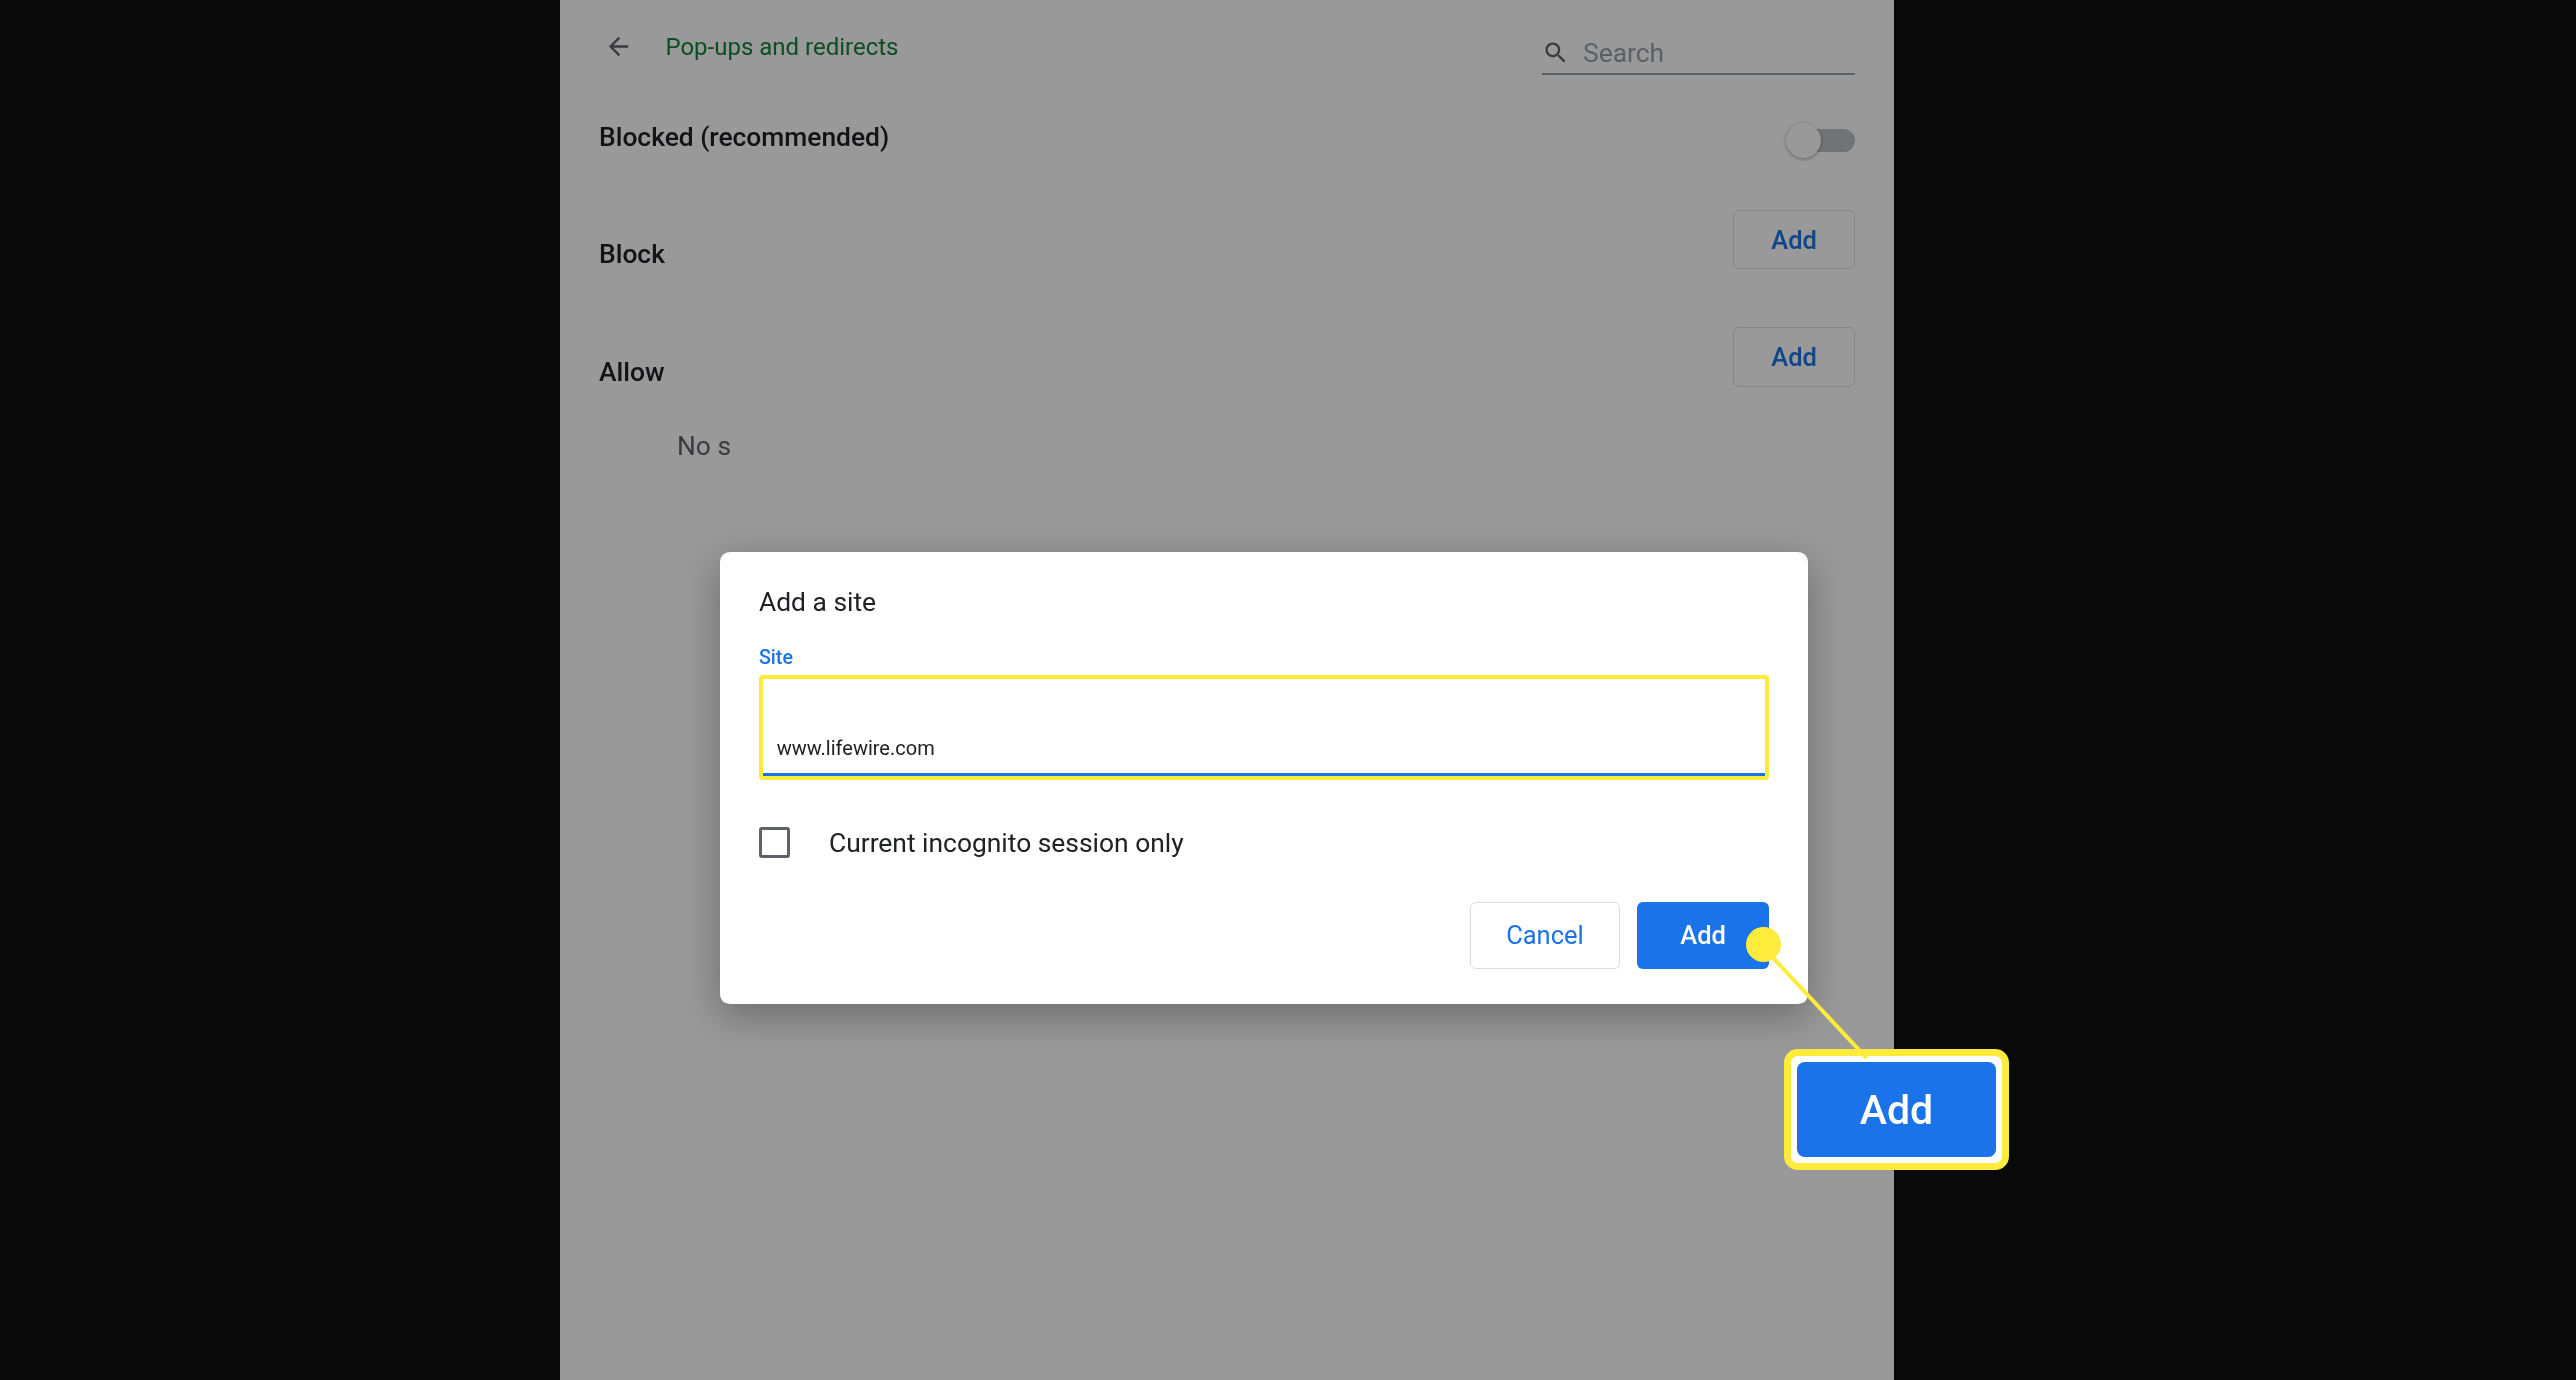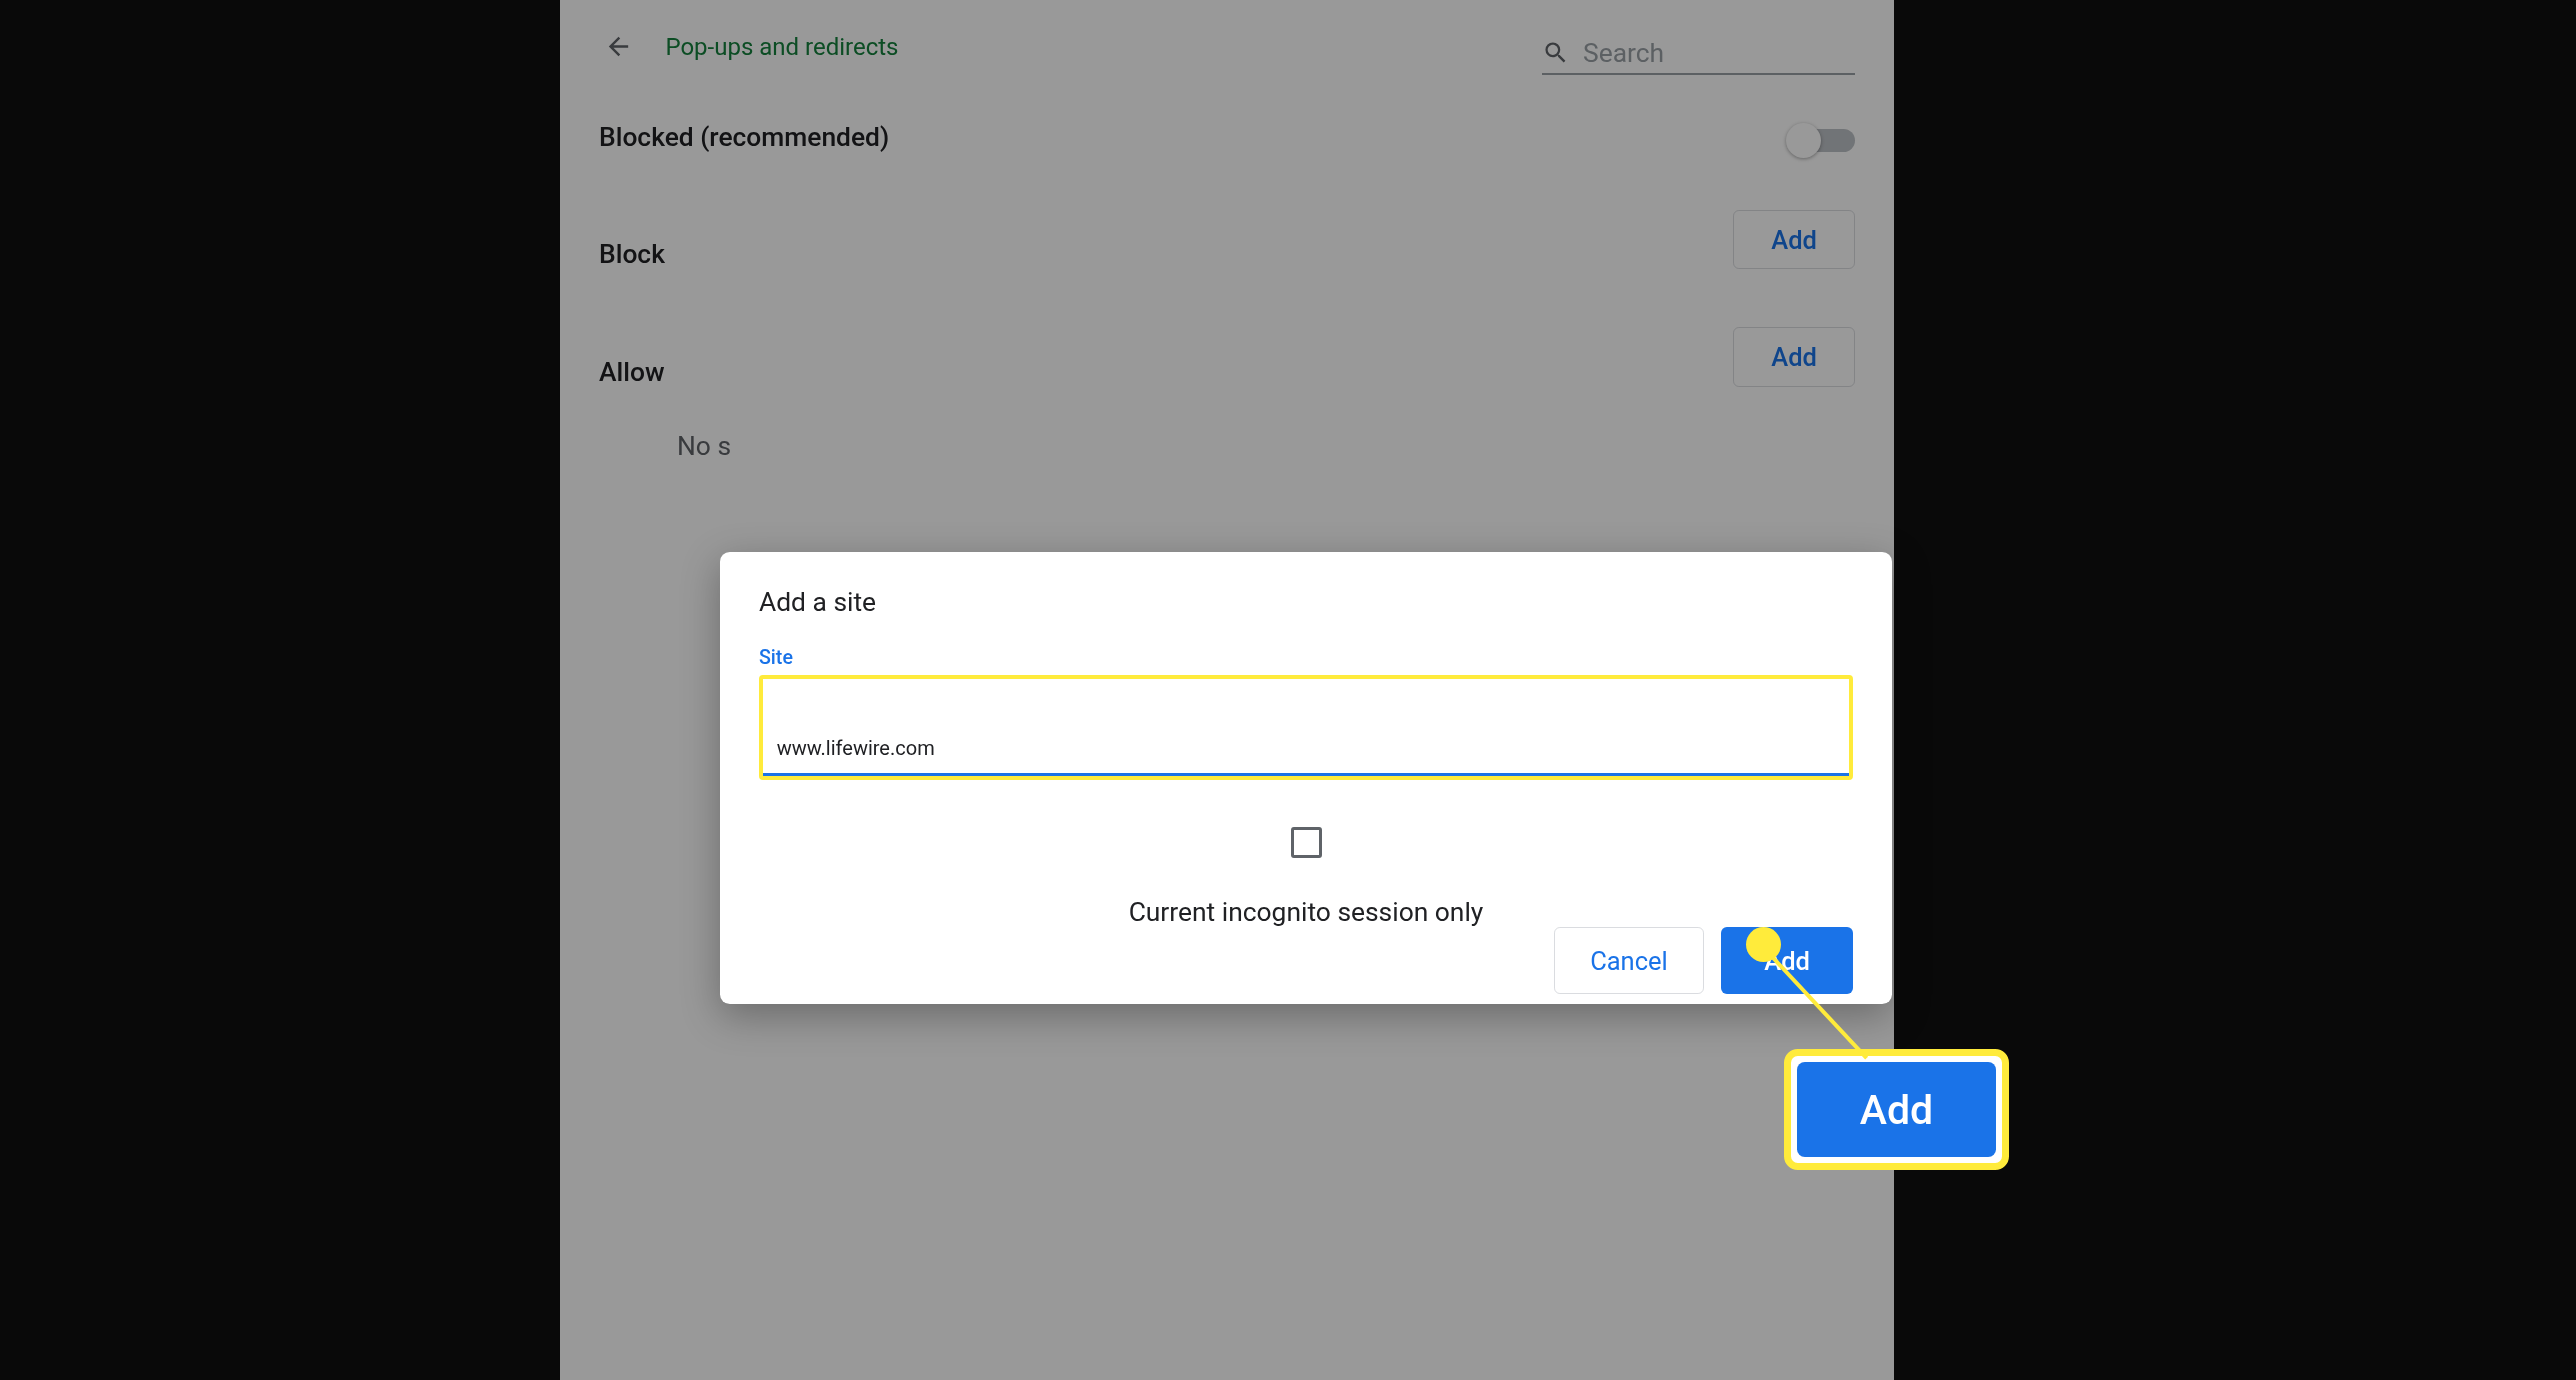--- a/index.html
+++ b/index.html
@@ -128,21 +128,21 @@
       font-size: 26.4px;
       color: #5f6368;
       padding: 15.7px 39px 29px 117px;
     }
     
     
     .dialog {
       position: absolute;
       left: 720px;
       top: 552px;
-      width: 1172px;
+      width: 1088px;
       height: 452px;
       background: #fff;
       border-radius: 9.8px;
       box-shadow: 0 11.7px 39px rgba(0,0,0,0.3);
       z-index: 10;
       padding: 35px 39px;
       display: flex;
       flex-direction: column;
     }
     
@@ -175,21 +175,20 @@
       padding: 17.6px 13.7px 13.7px 13.7px;
       background: #fff;
       margin-top: 39px;
     }
     
     .checkbox-row {
       display: flex;
       align-items: center;
       margin-top: 47px;
       gap: 39px;
-      flex-direction: column;
     }
     
     .checkbox {
       width: 31px;
       height: 31px;
       border: 3.9px solid #5f6368;
       border-radius: 2.9px;
       cursor: pointer;
     }
     

